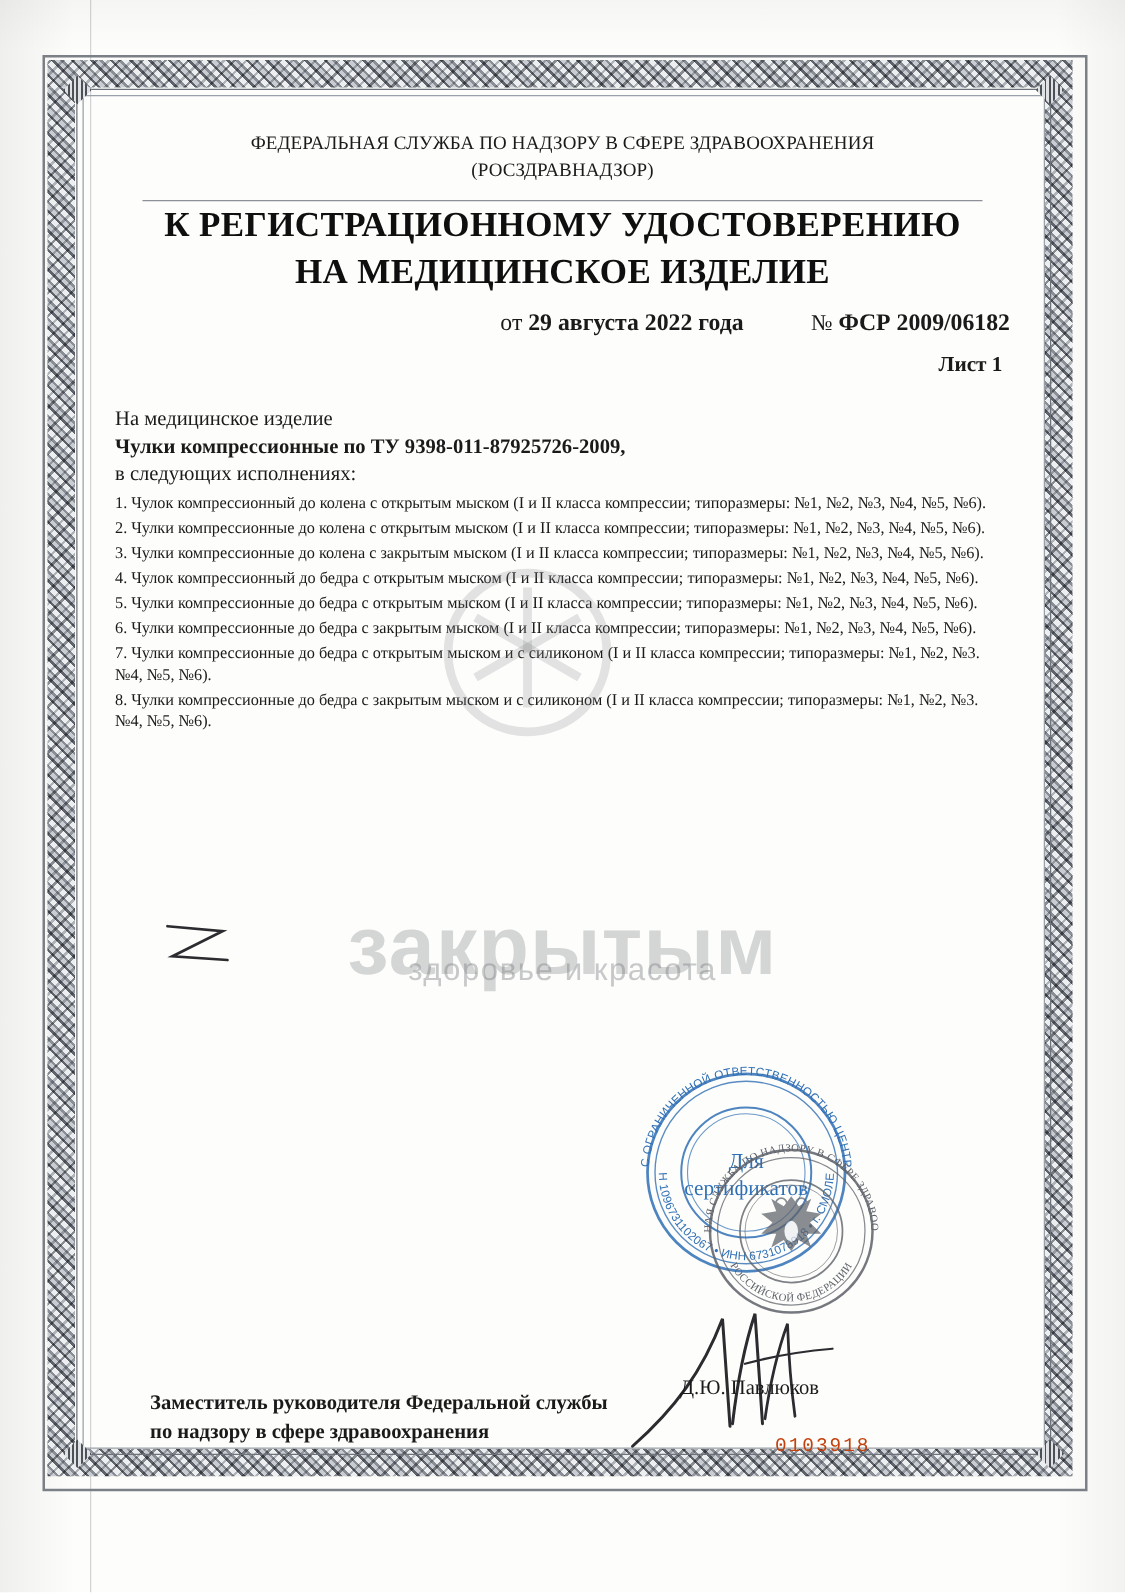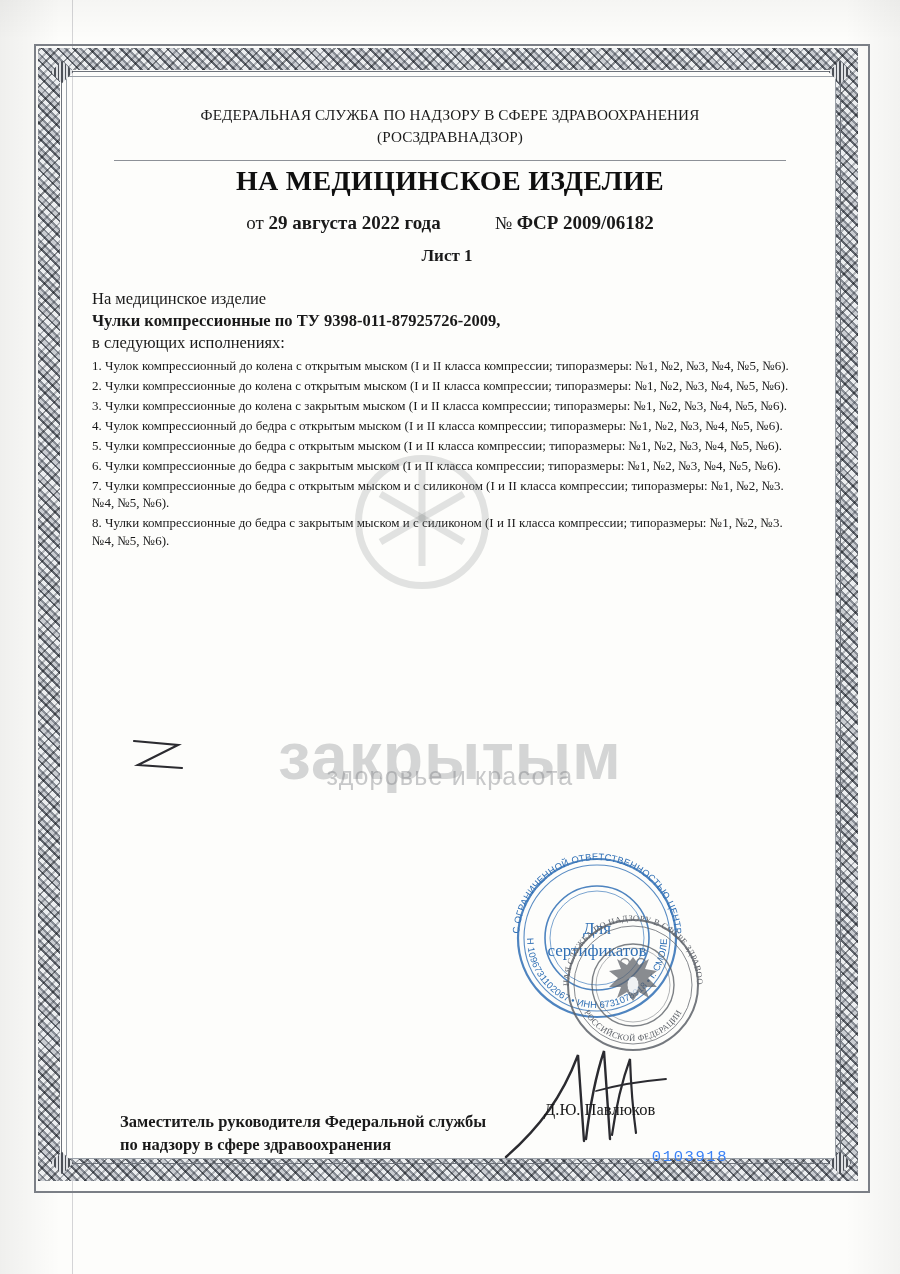--- a/index.html
+++ b/index.html
@@ -141,30 +141,30 @@
     line-height: 1.16;
     color: #0f0f0f;
   }
   #title-1 { font-size: 28px; margin-top: 16px; letter-spacing: 0.6px; }
   #title-2 { font-size: 28px; margin-top: 4px; letter-spacing: 0.3px; }
   #title-3 { font-size: 28px; margin-top: 4px; letter-spacing: 0.3px; }
 
   #date-row {
     margin-top: 14px;
     display: flex;
-    justify-content: center;
+    justify-content: flex-end;
     align-items: baseline;
     gap: 54px;
     font-size: 19px;
   }
   #date-row .bold { font-weight: bold; }
   #num-label { font-size: 18px; }
   #sheet-row {
     margin-top: 12px;
-    text-align: center;
+    text-align: right;
     padding-right: 6px;
     font-size: 17px;
     font-weight: bold;
   }
 
   #body-block {
     margin-top: 22px;
     font-size: 16.5px;
     line-height: 1.345;
   }
@@ -290,27 +290,27 @@
   #signer-name {
     position: absolute;
     left: 544px;
     top: 1100px;
     font-size: 16.5px;
     font-weight: normal;
     width: 260px;
   }
   #doc-number {
     position: absolute;
-    left: 600px;
+    left: 620px;
     top: 1148px;
     width: 180px;
-    text-align: center;
+    text-align: left;
     font-family: "Liberation Mono", monospace;
     font-size: 15.5px;
-    color: #3b82f6;
+    color: #c2410c;
     letter-spacing: 1.6px;
   }
 
   
   #pen-mark-left {
     position: absolute;
     left: 130px;
     top: 735px;
     width: 60px;
     height: 40px;
@@ -342,20 +342,21 @@
   <div class="corner-mark" style="left:54px;  top:1155px;"></div>
   <div class="corner-mark" style="left:832px; top:1155px;"></div>
 
   <div id="content">
 
     <div class="agency-line">ФЕДЕРАЛЬНАЯ СЛУЖБА ПО НАДЗОРУ В СФЕРЕ ЗДРАВООХРАНЕНИЯ</div>
     <div class="agency-line">(РОСЗДРАВНАДЗОР)</div>
 
     <div id="hdr-rule"></div>
 
+    <div class="title" id="title-2">К РЕГИСТРАЦИОННОМУ УДОСТОВЕРЕНИЮ</div>
     <div class="title" id="title-3">НА МЕДИЦИНСКОЕ ИЗДЕЛИЕ</div>
 
     <div id="date-row">
       <div>
         <span>от</span>
         <span class="bold">29 августа 2022 года</span>
       </div>
       <div>
         <span id="num-label">№</span>
         <span class="bold">ФСР 2009/06182</span>

